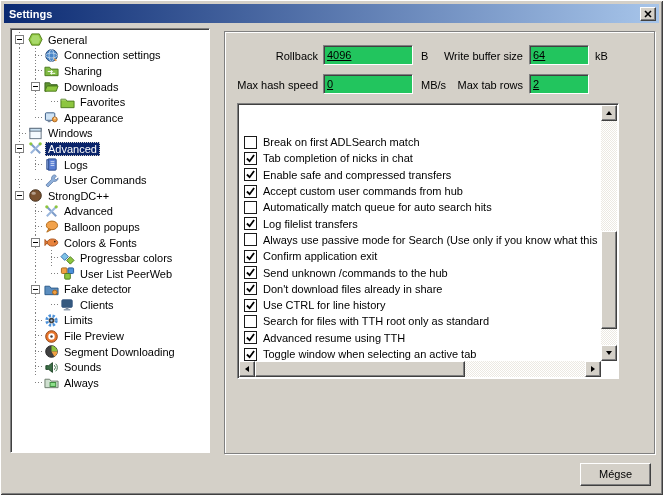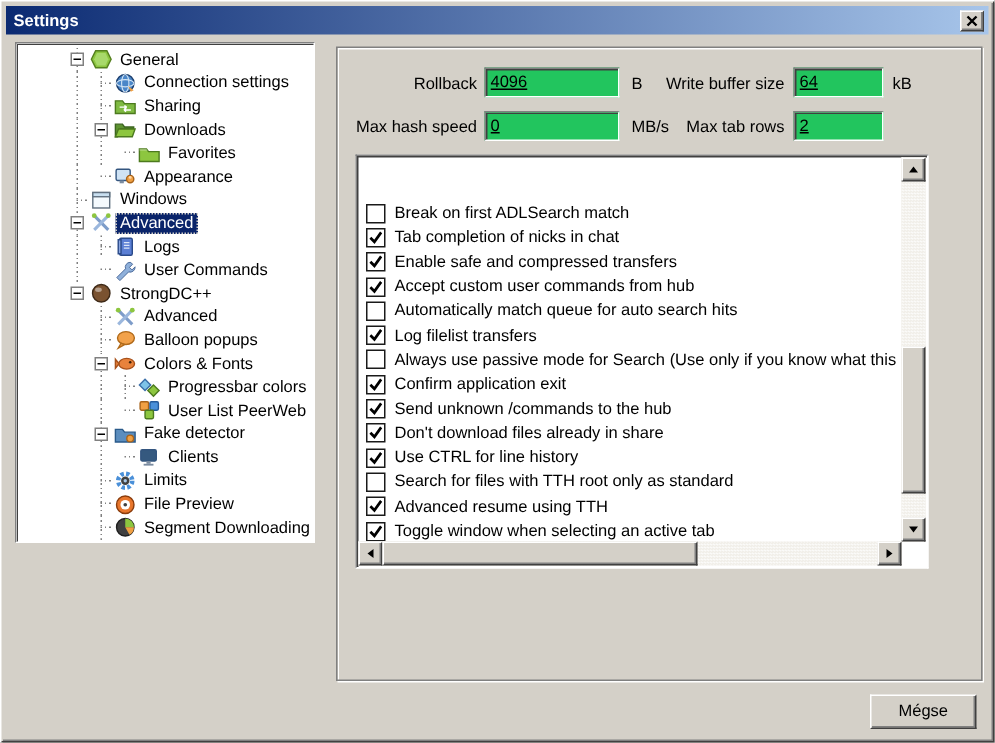--- a/index.html
+++ b/index.html
@@ -15,25 +15,24 @@
     display:flex; align-items:center; padding-left:5px;
     color:#fff; font-weight:bold; font-size:11px;
   }
   .close-btn {
     position:absolute; right:3px; top:2.5px; width:16px; height:14px;
     background:#d4d0c8; display:flex; align-items:center; justify-content:center;
     border:1px solid; border-color:#fff #404040 #404040 #fff;
     box-shadow: inset -1px -1px 0 #808080;
   }
   .tree-panel {
-    position:absolute; left:10px; top:28px; width:200px; height:334px;
+    position:absolute; left:10px; top:28px; width:200px; height:425px;
     background:#fff; overflow:hidden; padding-top:3px;
     border:1px solid; border-color:#808080 #fff #fff #808080;
     box-shadow: inset 1px 1px 0 #404040;
-    padding-left: 32px;
   }
   .tree-row { display:flex; align-items:center; height:15.6px; white-space:nowrap; }
   .tcell { width:16px; height:15.6px; position:relative; flex:0 0 16px; }
   .vguide { position:absolute; left:8px; top:0; bottom:0; width:1px;
     background-image: repeating-linear-gradient(to bottom,#808080 0 1px,transparent 1px 3px); }
   .hstub { position:absolute; left:8px; top:7px; width:8px; height:1px;
     background-image: repeating-linear-gradient(to right,#808080 0 1px,transparent 1px 3px); }
   .expander { position:absolute; left:4px; top:3px; width:9px; height:9px; background:#fff;
     border:1px solid #808080; z-index:2; }
   .expander::after { content:""; position:absolute; left:1px; top:3px; width:5px; height:1px; background:#000; }

